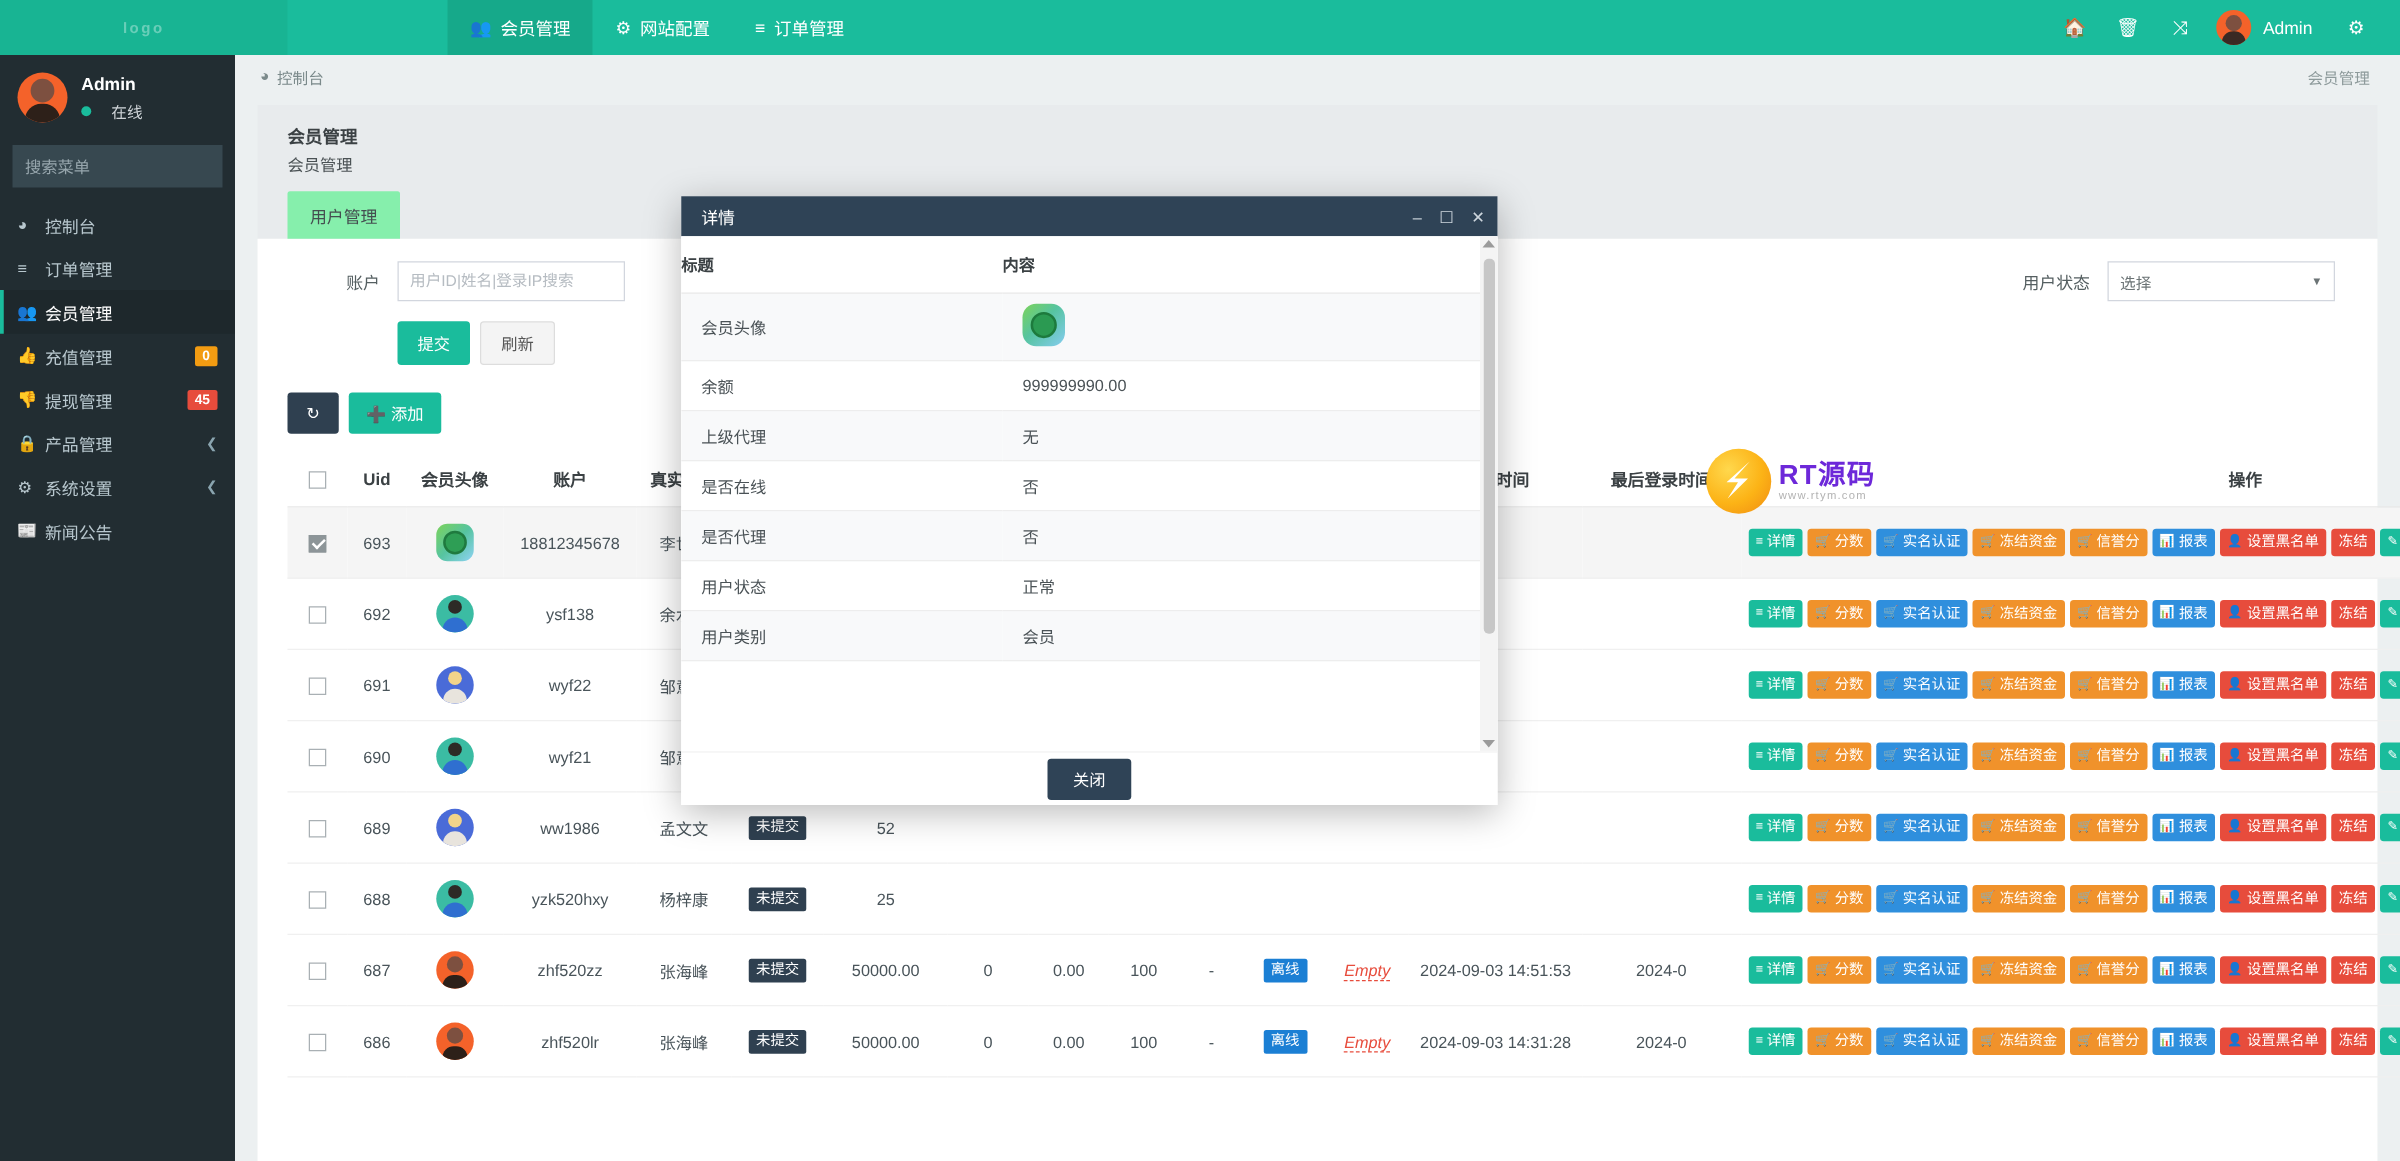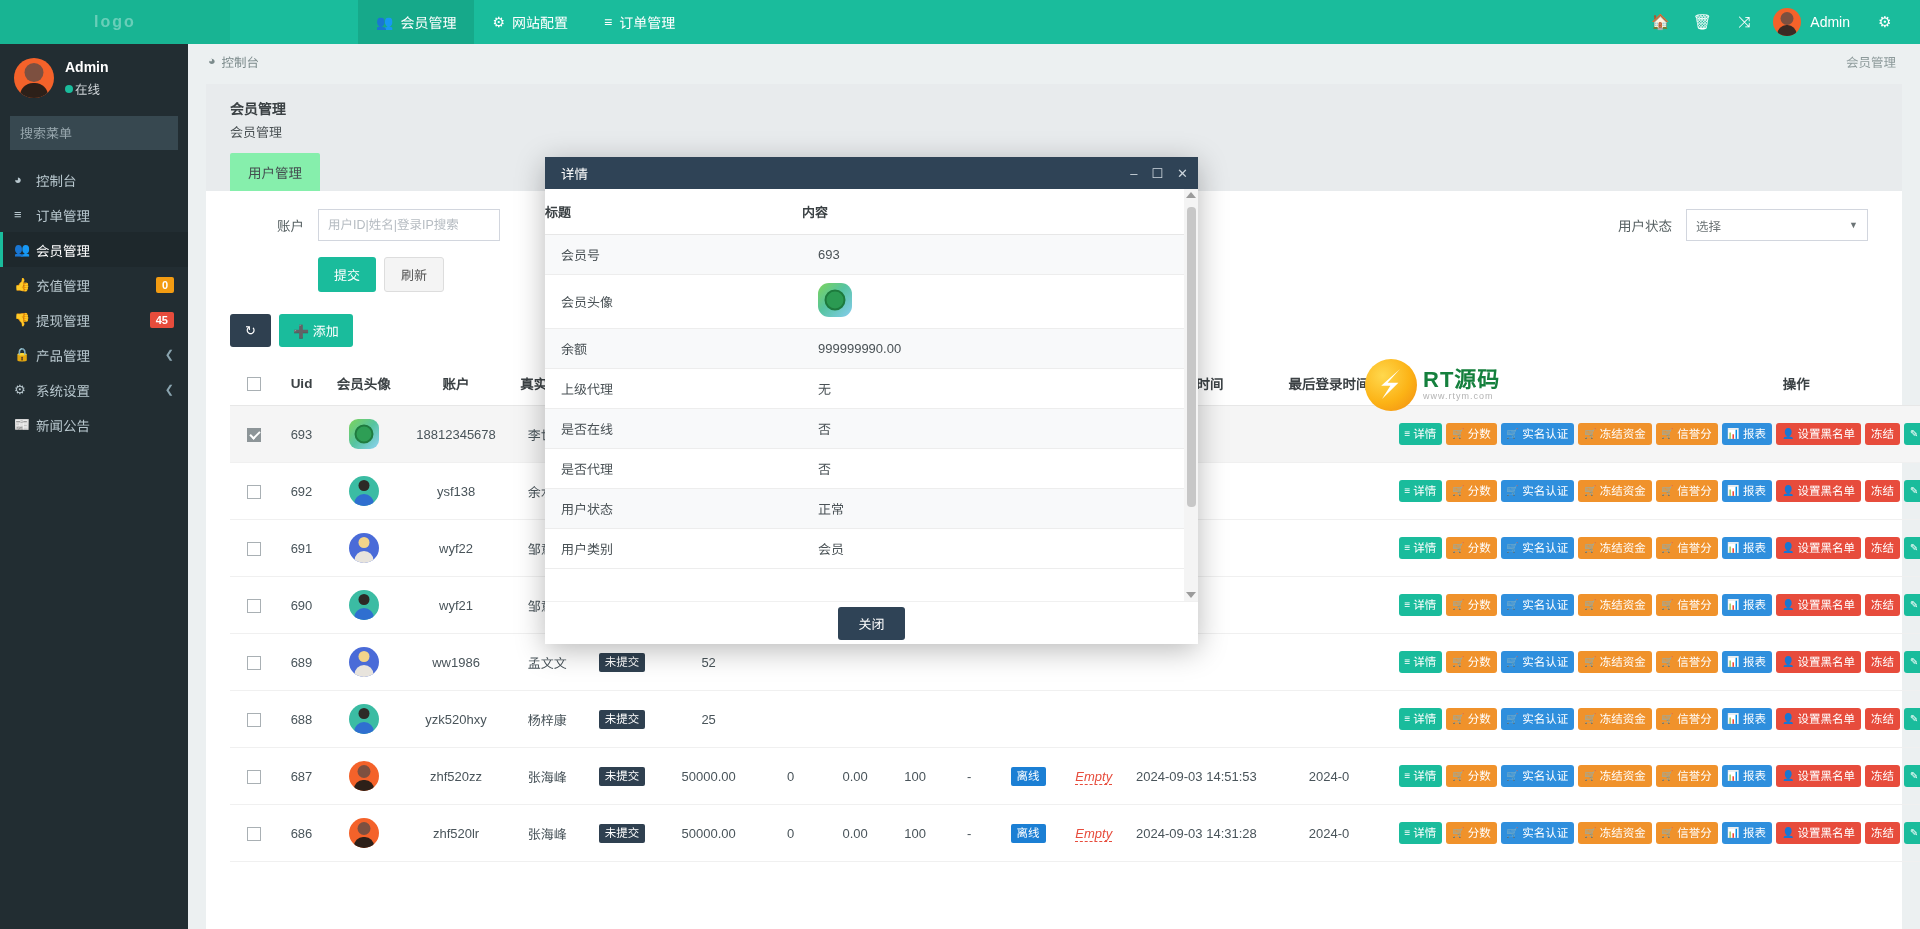--- a/index.html
+++ b/index.html
@@ -12,21 +12,21 @@
   }
   
   .topbar {
     position: absolute; top: 0; left: 0; width: 1920px; height: 44px;
     background: #1abc9c; display: flex; align-items: stretch; z-index: 40;
   }
   .brand-area {
     width: 230px; background: #18b493; display: flex;
     align-items: center; justify-content: center; color: #ffffff;
   }
-  .brand-logo { font-size: 16px; letter-spacing: 2px; opacity: .35; font-weight: bold; }
+  .brand-logo { font-size: 12px; letter-spacing: 2px; opacity: .35; font-weight: bold; }
   .topnav { display: flex; align-items: stretch; margin-left: 128px; }
   .topnav-item {
     display: flex; align-items: center; gap: 7px; padding: 0 18px;
     color: #ffffff; font-size: 14px; cursor: pointer; white-space: nowrap;
   }
   .topnav-item.active { background: #16a98a; }
   .topbar-spacer { flex: 1; }
   .topright { display: flex; align-items: center; gap: 0; padding-right: 14px; }
   .topright-btn {
     width: 42px; height: 44px; display: flex; align-items: center;
@@ -58,21 +58,21 @@
   }
   .avatar-lg::before {
     content: ''; position: absolute; left: 50%; top: 5px; transform: translateX(-50%);
     width: 19px; height: 19px; border-radius: 50%; background: #7d5040;
   }
   .avatar-lg::after {
     content: ''; position: absolute; left: 50%; bottom: 0; transform: translateX(-50%);
     width: 28px; height: 15px; border-radius: 13px 13px 0 0; background: #2d2019;
   }
   .side-user-name { color: #ffffff; font-weight: bold; font-size: 14px; line-height: 18px; }
-  .side-user-status { color: #cfd4d8; font-size: 12.5px; display: flex; align-items: center; gap: 2px; margin-top: 3px;}
+  .side-user-status { color: #cfd4d8; font-size: 12.5px; display: flex; align-items: center; gap: 16px; margin-top: 3px;}
   .dot-green { width: 8px; height: 8px; border-radius: 50%; background: #1abc9c; display: inline-block; }
   .side-search {
     margin: 4px 10px 12px 10px; height: 34px; background: #374850;
     display: flex; align-items: center; padding: 0 10px;
   }
   .side-search input {
     flex: 1; background: transparent; border: none; outline: none;
     color: #7dd3fc; font-size: 13px; font-family: inherit;
   }
   .side-search input::placeholder { color: #97a6ad; }
@@ -245,21 +245,21 @@
   }
   .wm-ball {
     width: 52px; height: 52px; border-radius: 50%;
     background: radial-gradient(circle at 34% 32%, #ffd84d 0%, #fcb316 55%, #f08a12 100%);
     position: relative; flex: none;
   }
   .wm-ball::after {
     content: ''; position: absolute; left: 15px; top: 10px; width: 20px; height: 30px;
     background: #ffffff; clip-path: polygon(100% 0,38% 46%,92% 46%,10% 100%,52% 56%,6% 56%);
   }
-  .wm-text { color: #15803d; font-size: 22px; font-weight: bold; line-height: 22px; letter-spacing: 1px; }
+  .wm-text { color: #6d28d9; font-size: 22px; font-weight: bold; line-height: 22px; letter-spacing: 1px; }
   .wm-sub { color: #b3b3b3; font-size: 9px; letter-spacing: 1px; }
   .clip-right { position: absolute; left: 188px; top: 44px; width: 1732px; height: 885px; overflow: hidden; }
 </style>
 </head>
 <body>
 
 <div class="topbar">
   <div class="brand-area">
     <span class="brand-logo">logo</span>
   </div>
@@ -901,24 +901,20 @@
     <div class="detail-scroll">
       <table class="detail">
         <thead>
           <tr>
             <th>标题</th>
             <th>内容</th>
           </tr>
         </thead>
         <tbody>
             <tr>
-              <td>会员号</td>
-              <td>693</td>
-            </tr>
-            <tr>
               <td>会员头像</td>
               <td style="padding: 8px 16px;"><span class="mem-avatar"></span></td>
             </tr>
             <tr>
               <td>余额</td>
               <td>999999990.00</td>
             </tr>
             <tr>
               <td>上级代理</td>
               <td>无</td>

